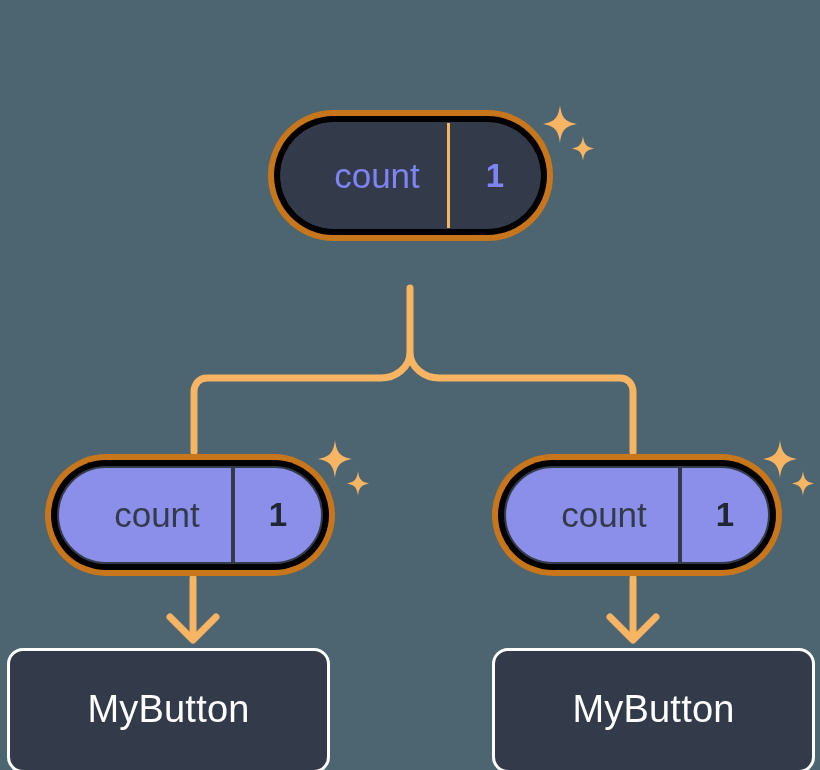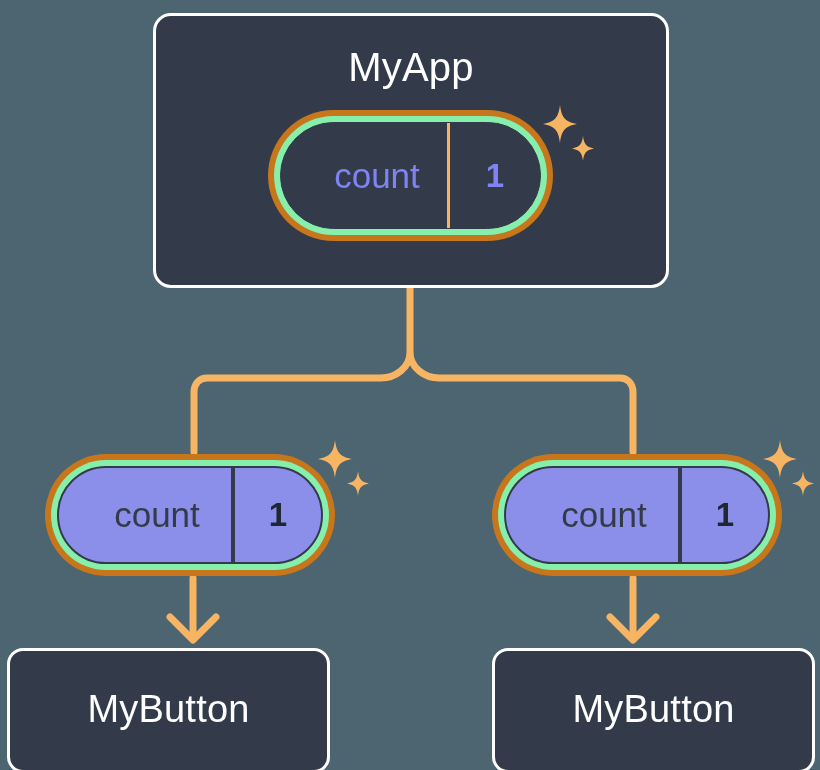--- a/index.html
+++ b/index.html
@@ -98,21 +98,21 @@
     inset: 0;
     border-radius: 999px;
     background: #c8761b;
     padding: 6px;
     box-sizing: border-box;
   }
   .pill-ring-inner {
     width: 100%;
     height: 100%;
     border-radius: 999px;
-    background: #86efac;
+    background: #000000;
     padding: 6px;
     box-sizing: border-box;
   }
   .pill-body {
     position: relative;
     width: 100%;
     height: 100%;
     border-radius: 999px;
     box-sizing: border-box;
     display: flex;
@@ -213,23 +213,20 @@
       <line x1="193" y1="578" x2="193" y2="639" stroke="#f7b563" stroke-width="7" stroke-linecap="round"></line>
       <polyline points="170,617 193,640 216,617" fill="none" stroke="#f7b563" stroke-width="7" stroke-linecap="round" stroke-linejoin="round"></polyline>
     </g>
 
     <g>
       <line x1="633" y1="578" x2="633" y2="639" stroke="#f7b563" stroke-width="7" stroke-linecap="round"></line>
       <polyline points="610,617 633,640 656,617" fill="none" stroke="#f7b563" stroke-width="7" stroke-linecap="round" stroke-linejoin="round"></polyline>
     </g>
   </svg>
 
-  <div class="card" id="card-myapp">
-    <div class="card-title">MyApp</div>
-  </div>
 
   <div class="pill" id="pill-myapp">
     <div class="pill-ring">
       <div class="pill-ring-inner">
         <div class="pill-body">
           <span class="pill-key">count</span>
           <span class="pill-val">1</span>
         </div>
       </div>
     </div>

